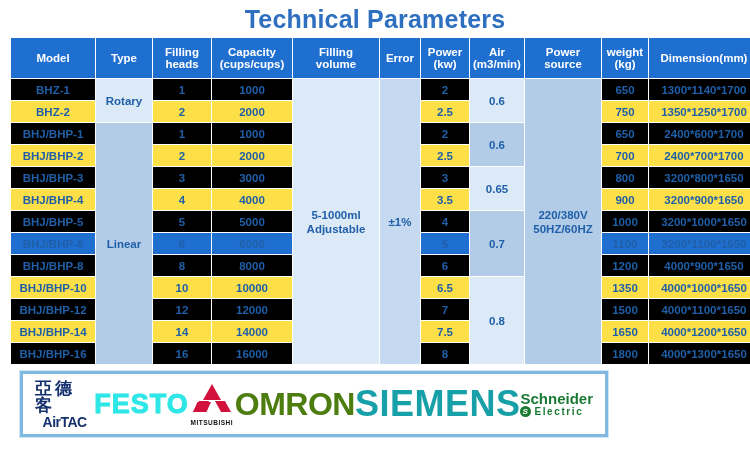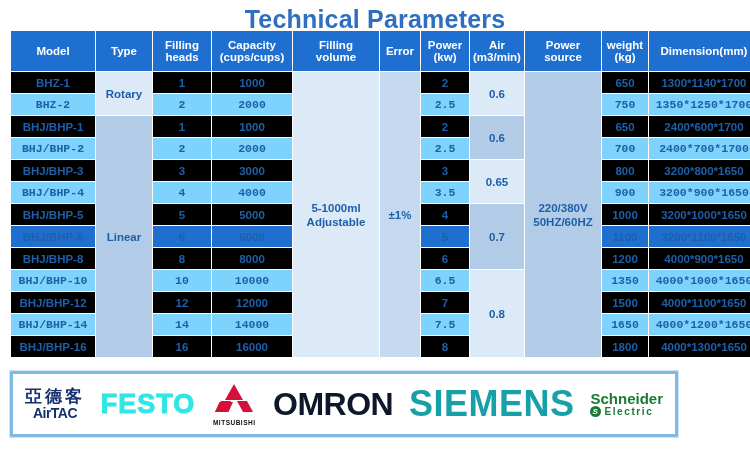--- a/index.html
+++ b/index.html
@@ -22,21 +22,21 @@
     color: #2E6FC0;
     font-size: 25px;
     font-weight: bold;
     line-height: 38px;
     height: 26px;
     letter-spacing: 0.2px;
   }
 
   
   .table-wrap {
-    margin: 4px 10px;
+    margin: 11px 10px;
     width: 730px;
   }
   table.spec {
     border-collapse: separate;
     border-spacing: 1px;
     width: 730px;
     table-layout: fixed;
     background: #ffffff;
   }
   table.spec th {
@@ -57,42 +57,42 @@
     color: #1F5FA8;
     text-align: center;
     vertical-align: middle;
     height: 21px;
     padding: 0 1px;
     border: 0;
     white-space: nowrap;
   }
   
   td.odd  { background: #000000; }
-  td.even { background: #7dd3fc; font-family: Liberation Mono, monospace; }
+  td.even { background: #fde047; }
   
   td.span-light { background: #DCE9F7; }
   td.span-mid   { background: #C5DAF0; }
   td.span-dark  { background: #B2CCE8; }
   
   td.hl {
     background: #1F6FD0;
     color: #ffffff;
   }
   td.type-cell, td.vol-cell, td.err-cell, td.src-cell, td.air-cell {
     font-size: 11.5px;
     line-height: 14px;
     white-space: normal;
   }
 
   
   .logo-bar {
     position: absolute;
-    left: 10px;
+    left: 20px;
     top: 371px;
-    width: 668px;
+    width: 588px;
     height: 66px;
     background: #ffffff;
     border: 3px solid #7FB8E0;
     outline: 1px solid #cfe4f4;
     display: flex;
     align-items: center;
     justify-content: space-between;
     padding: 0 12px;
   }
   .logo { display: flex; align-items: center; justify-content: center; }
@@ -115,21 +115,21 @@
   }
   
   .mitsu { flex-direction: column; }
   .mitsu .tri { display: block; }
   .mitsu .txt {
     font-size: 6.5px; font-weight: bold; color: #111;
     letter-spacing: 0.5px; margin-top: 2px;
   }
   
   .omron {
-    font-size: 32px; font-weight: bold; color: #0f172a;
+    font-size: 32px; font-weight: bold; color: #4d7c0f;
     letter-spacing: -0.5px;
   }
   
   .siemens {
     font-size: 36px; font-weight: bold;
     color: #18A0A8;
     letter-spacing: 0.5px;
   }
   
   .schneider { flex-direction: column; align-items: flex-start; line-height: 1.05; justify-content: flex-end; }

